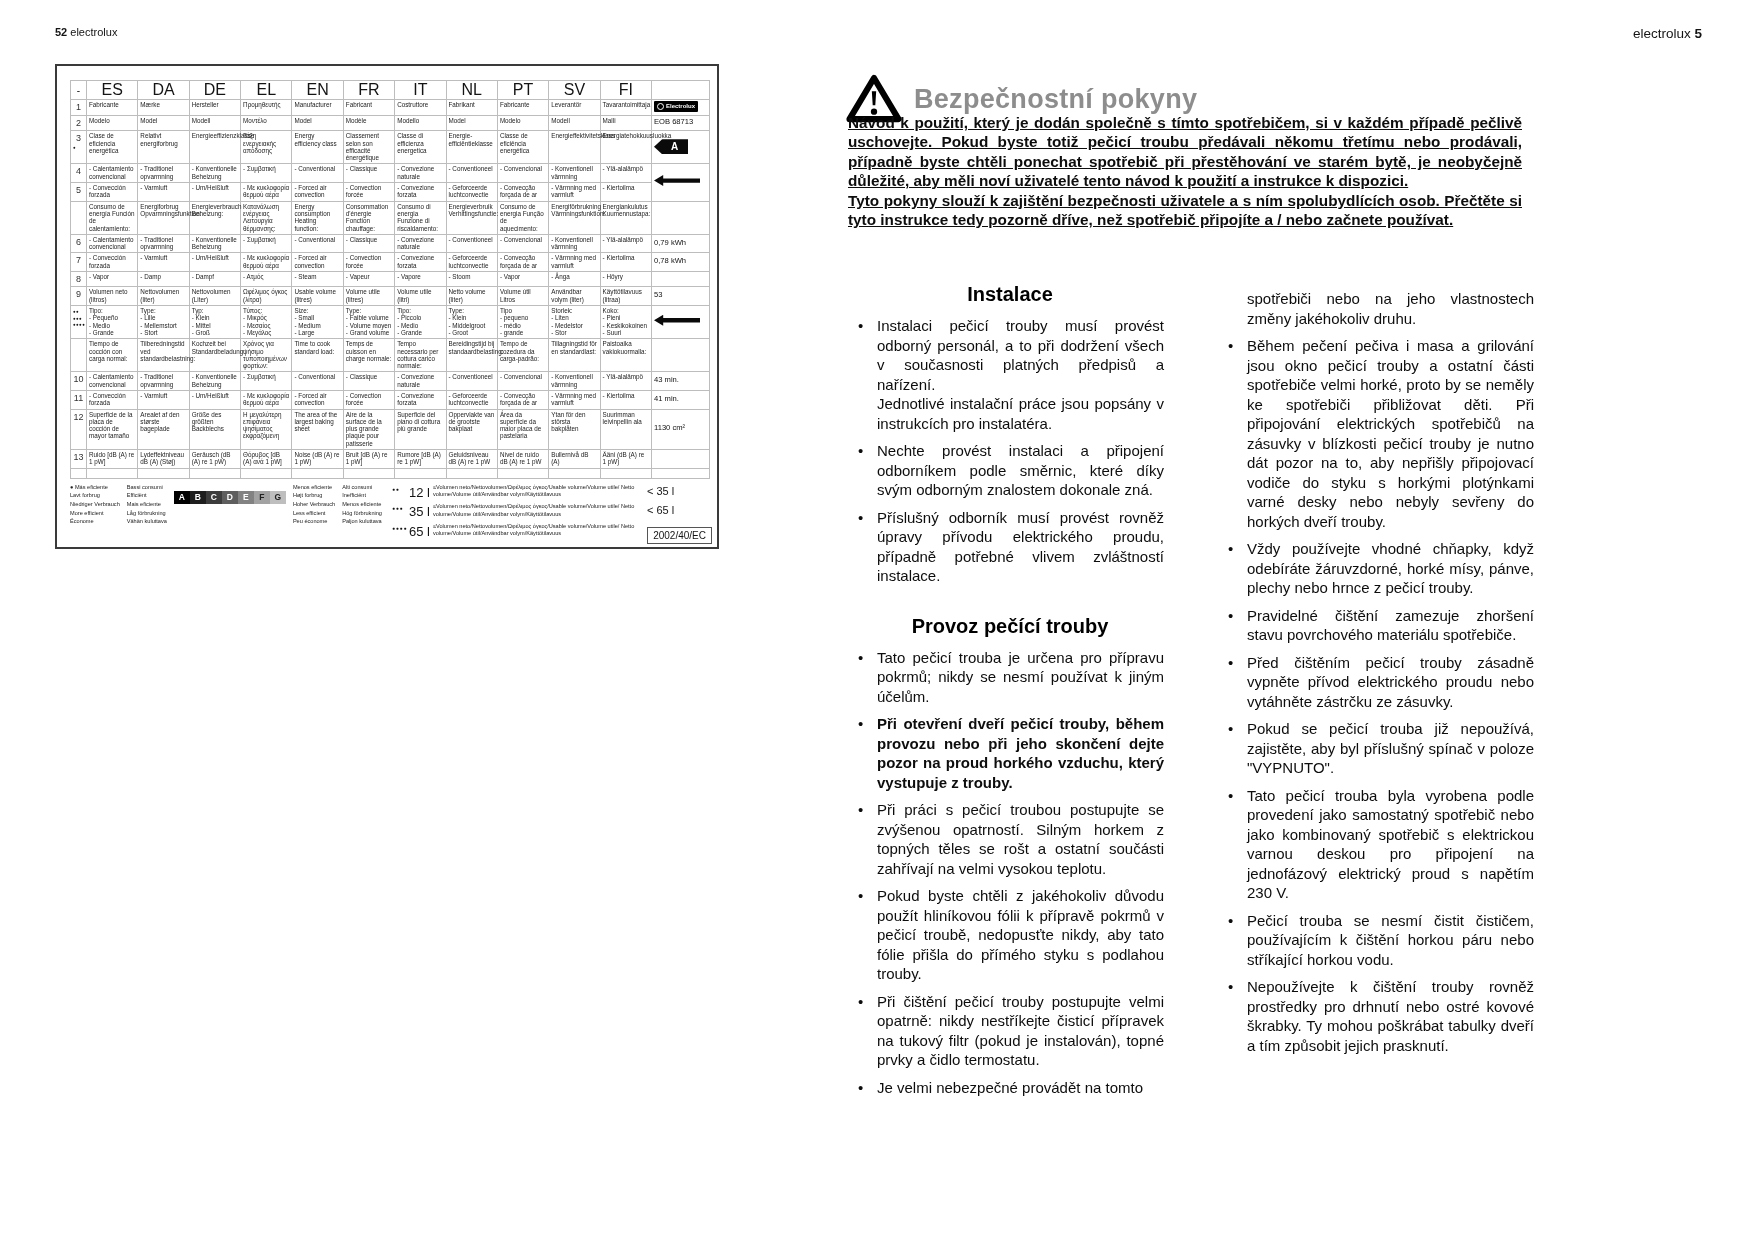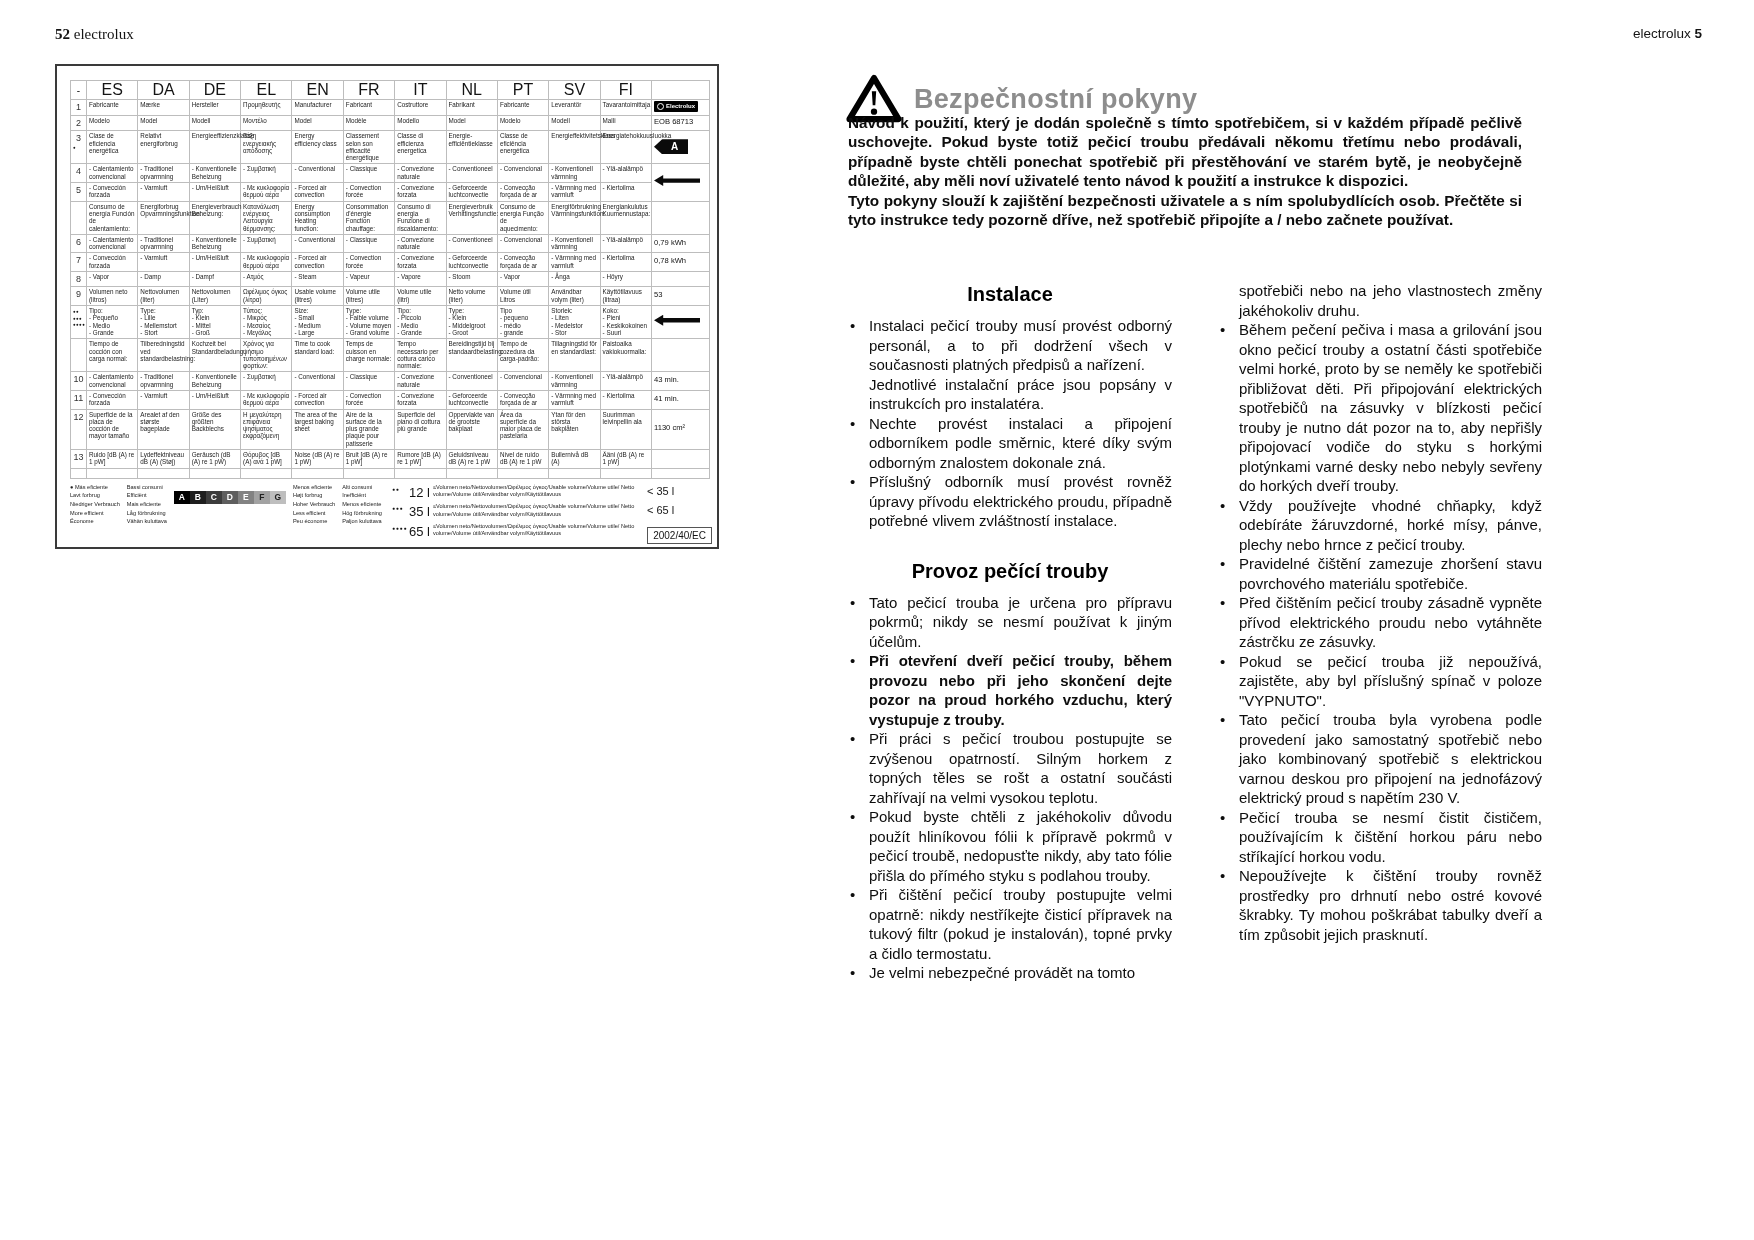--- a/index.html
+++ b/index.html
@@ -1,20 +1,20 @@
 <!DOCTYPE html>
 <html><head>
 <meta charset="utf-8">
 <style>
   html,body{margin:0;padding:0;background:#e8e8e8;}
   .canvas{position:relative;width:1754px;height:1240px;background:#ffffff;overflow:hidden;
           color:#141414;font-family:"Liberation Sans",sans-serif;}
   .b{font-weight:bold;}
   
-  .hdr-l{position:absolute;left:55px;top:26px;font-size:15px;font-family:Liberation Serif, serif;}
+  .hdr-l{position:absolute;left:55px;top:26px;font-size:11px;}
   .hdr-r{position:absolute;right:52px;top:26px;font-size:13.5px;}
   
   .box{position:absolute;left:55px;top:64px;width:664px;min-height:470px;border:2px solid #3a3a3a;
        background:#fff;box-sizing:border-box;padding-bottom:5px;}
   table.et{border-collapse:collapse;table-layout:fixed;margin:14px 5px 4px 13px;width:640px;
            border:1px solid #8a8a8a;}
   .et th,.et td{border:1px solid #bdbdbd;box-sizing:border-box;}
   .et th{font-weight:normal;font-size:16px;height:16px;text-align:center;vertical-align:middle;padding:0;}
   .et th.cnum{width:16px;font-size:10px;}
   .et th.cval{width:58px;}
@@ -51,26 +51,26 @@
   .vqty{flex:none;font-size:13px;margin-right:3px;white-space:nowrap;}
   .vtxt{flex:1;max-width:212px;color:#222;}
   .vlimit{flex:none;margin-left:2px;font-size:11px;white-space:nowrap;}
   .directive{position:absolute;right:0;bottom:-2px;border:1px solid #555;padding:1px 5px;font-size:10px;}
   
   .warn-row{position:absolute;left:846px;top:74px;display:flex;align-items:center;gap:12px;}
   .warn-icon{width:56px;height:50px;}
   .rtitle{font-size:27px;font-weight:bold;color:#8d8d8d;letter-spacing:.3px;}
   .intro{position:absolute;left:848px;top:113px;width:674px;font-size:15.3px;font-weight:bold;
          line-height:1.27;text-align:justify;color:#0d0d0d;}
-  .intro p{margin:0;}
+  .intro p{margin:0;text-decoration:underline;}
   .cols{position:absolute;left:848px;top:281px;width:694px;display:flex;gap:46px;}
   .col{width:324px;font-size:15px;line-height:1.3;text-align:justify;color:#0d0d0d;}
   .col h2{font-size:20px;margin:0 0 9px 0;text-align:center;color:#000;}
   .col h2.second{margin-top:27px;}
-  .b-item{display:flex;margin:0;}
+  .b-item{display:flex;margin:8px;}
   .b-dot{flex:none;width:21px;padding-left:2px;box-sizing:border-box;}
   .b-txt{flex:1;white-space:pre-line;}
   .bold .b-txt{font-weight:bold;}
 </style>
 </head>
 <body>
 
 <div class="canvas">
 
   <div class="hdr-l">

